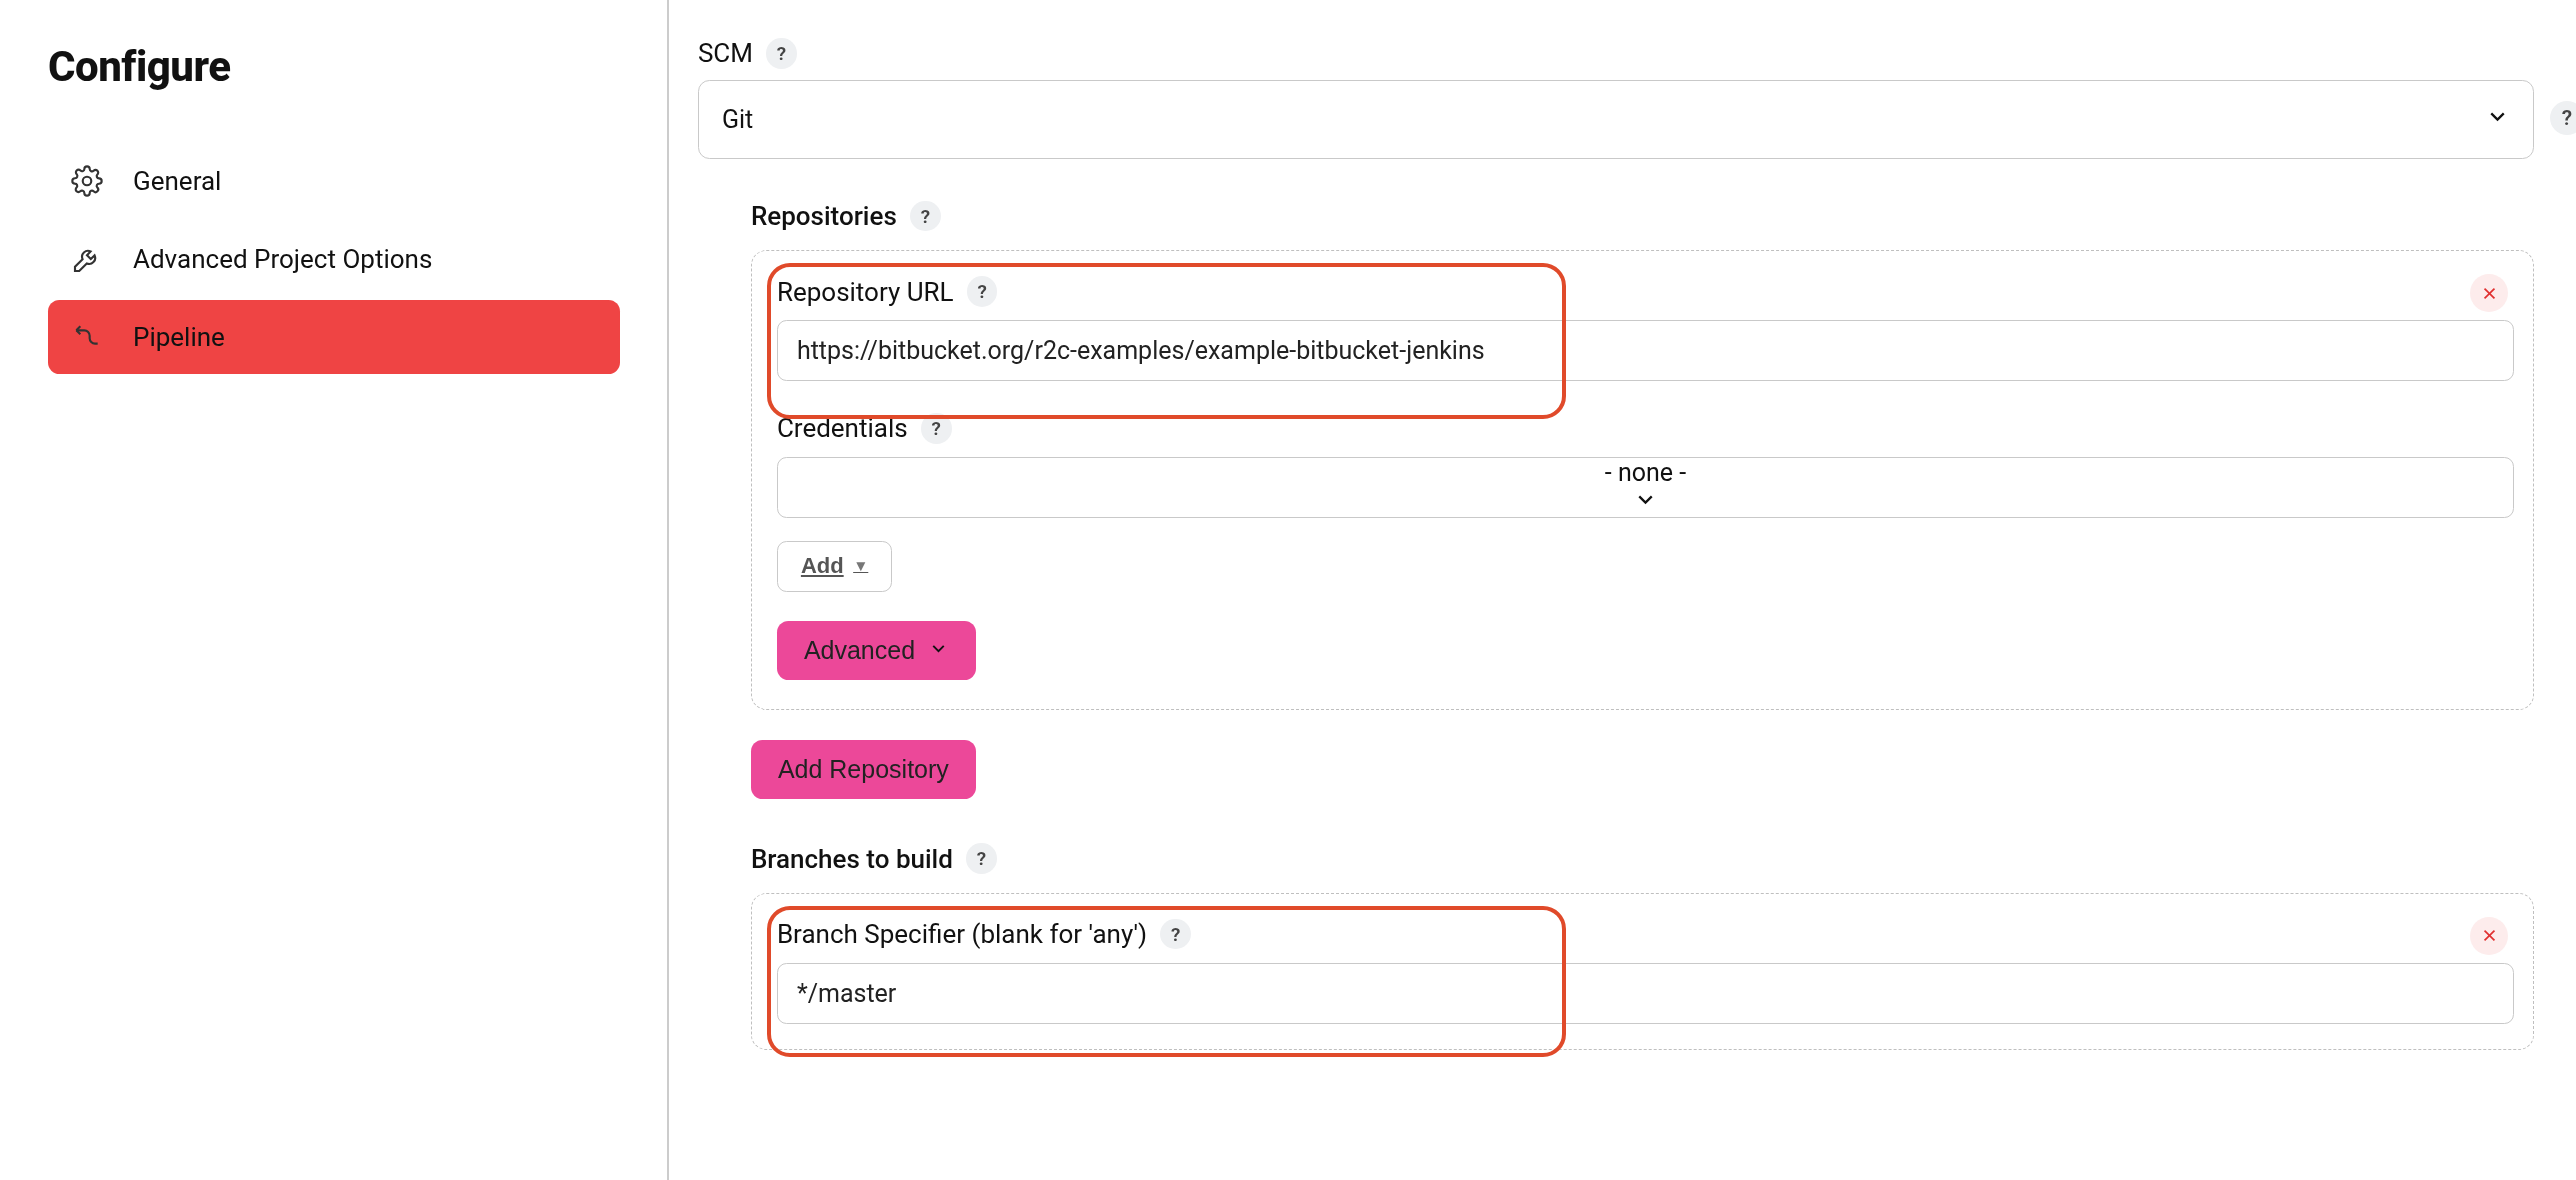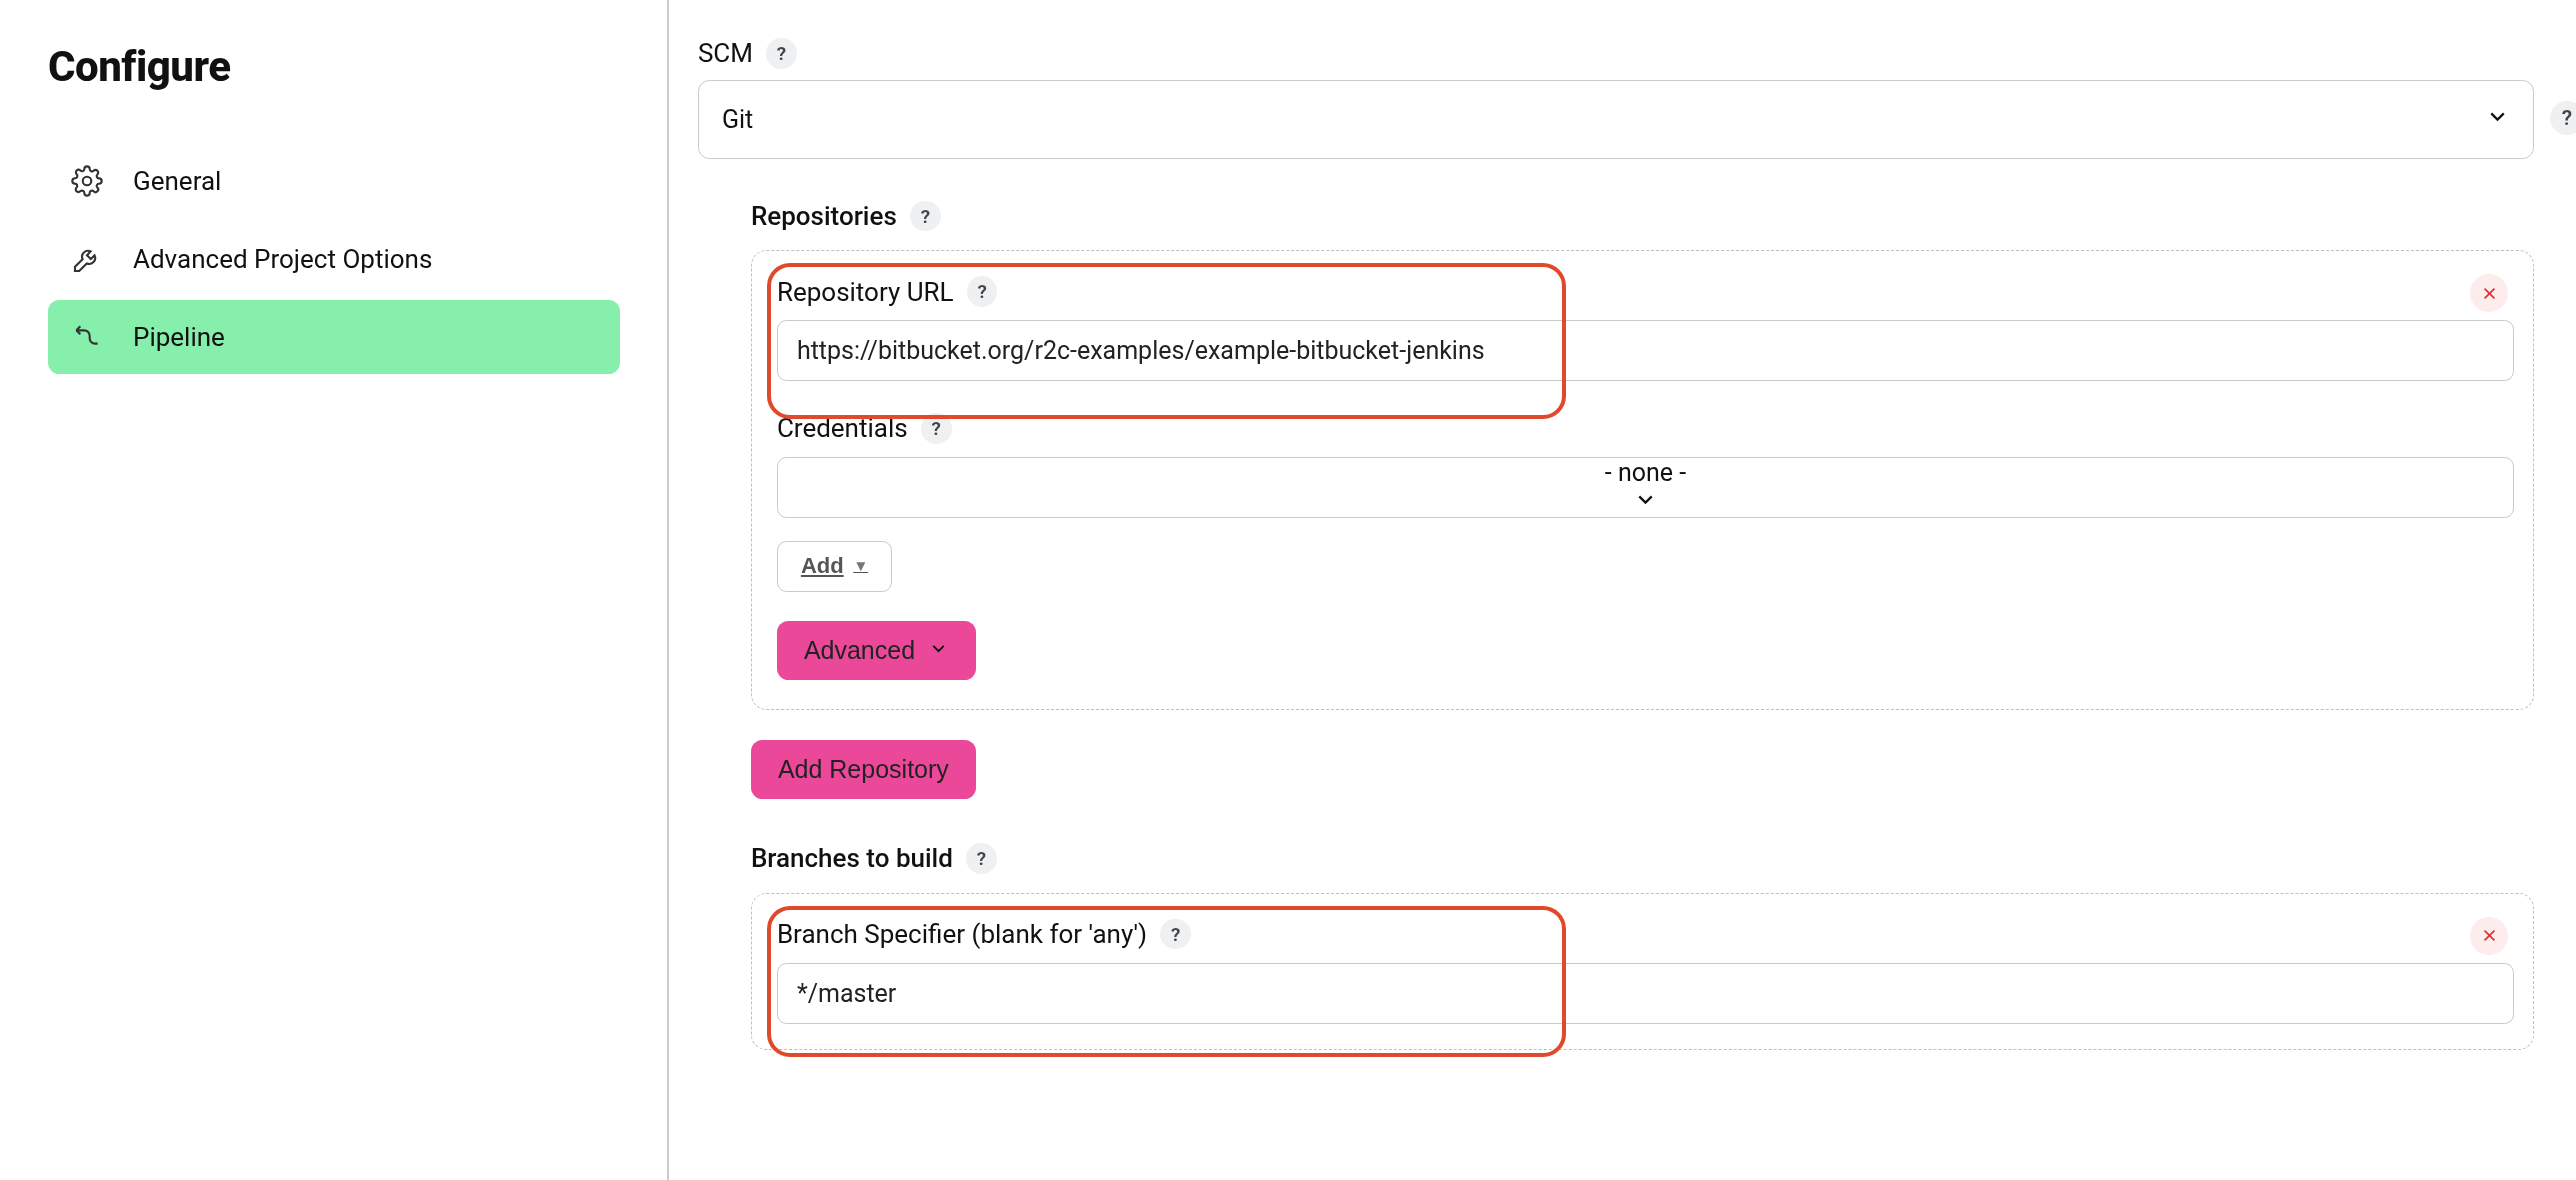--- a/index.html
+++ b/index.html
@@ -33,21 +33,21 @@
     align-items: center;
     gap: 30px;
     padding: 21px 23px;
     font-size: 26px;
     border-radius: 11.4px;
     cursor: pointer;
     margin-bottom: 3.8px;
     width: 572px;
   }
   .nav-item.active {
-    background: #86efac;
+    background: #ef4444;
   }
   .nav-item .icon {
     width: 32px;
     height: 32px;
     display: flex;
     align-items: center;
     justify-content: center;
     flex-shrink: 0;
   }
   .nav-item .icon svg { width: 32px; height: 32px; stroke: #333; stroke-width: 1.6; fill: none; }
@@ -59,20 +59,21 @@
     flex-shrink: 0;
   }
 
   
   .main {
     flex: 1;
     padding: 38px 42px 19px 29px;
   }
   .row-label {
     display: flex;
+    align-items: center;
     gap: 13.3px;
     margin-bottom: 11.4px;
   }
   .row-label .lbl {
     font-size: 26px;
     font-weight: 400;
   }
   .section-label .lbl { font-weight: 500; }
   .help {
     width: 34px;

